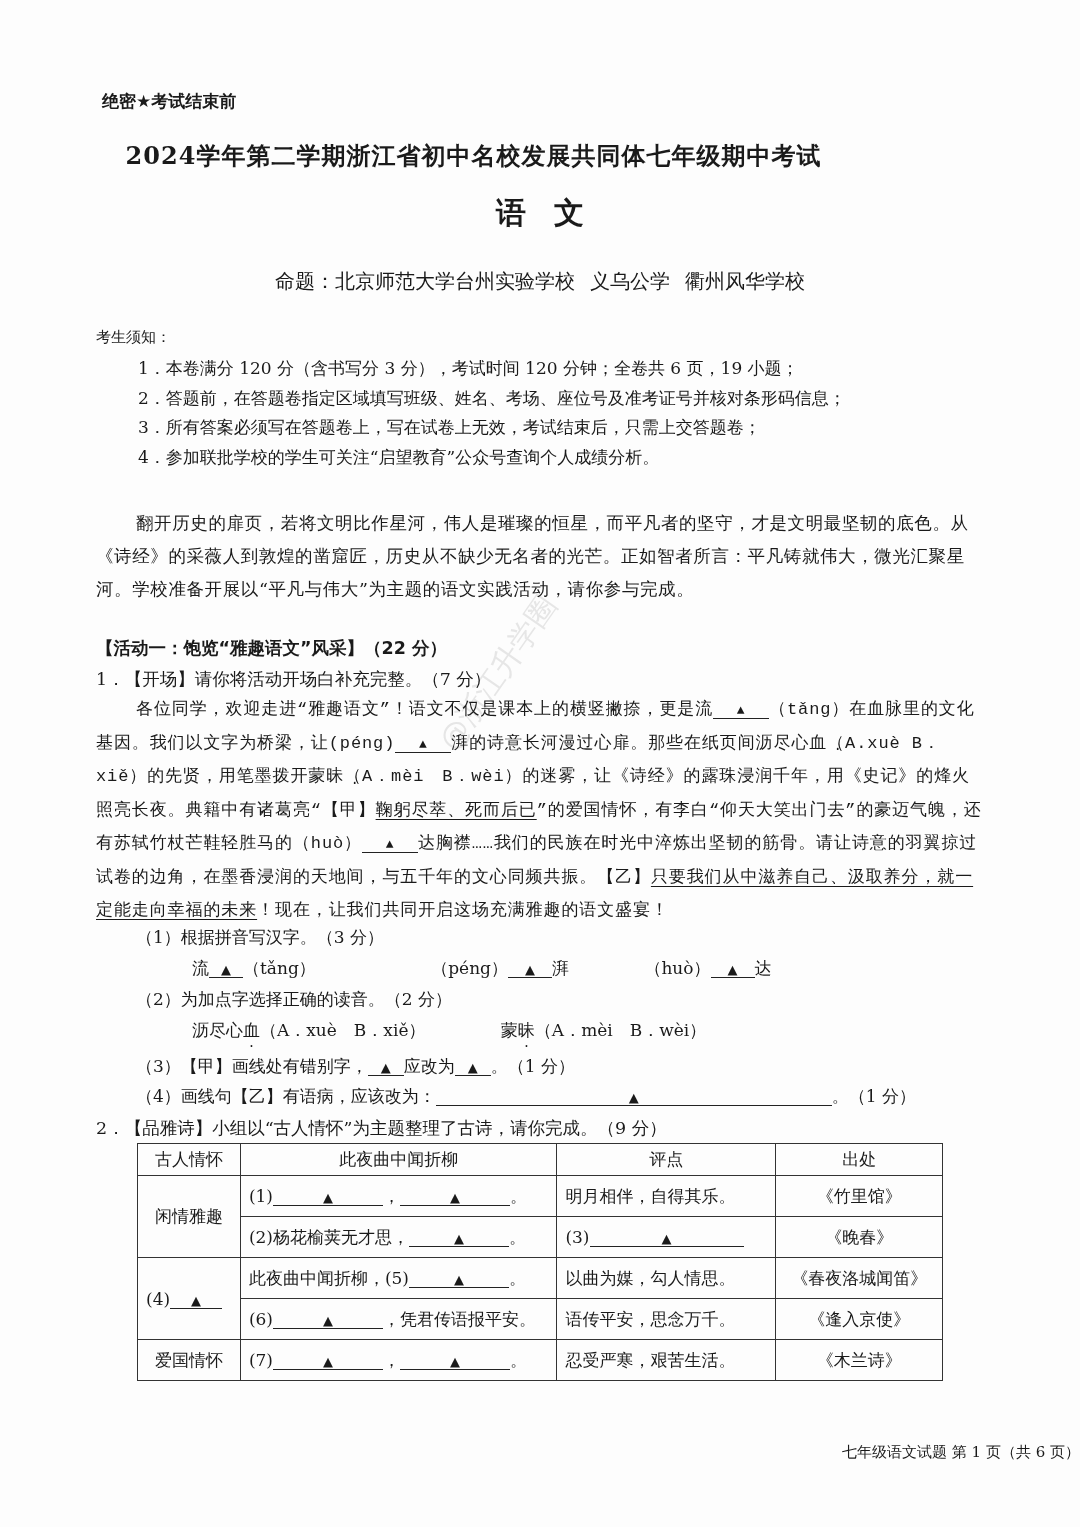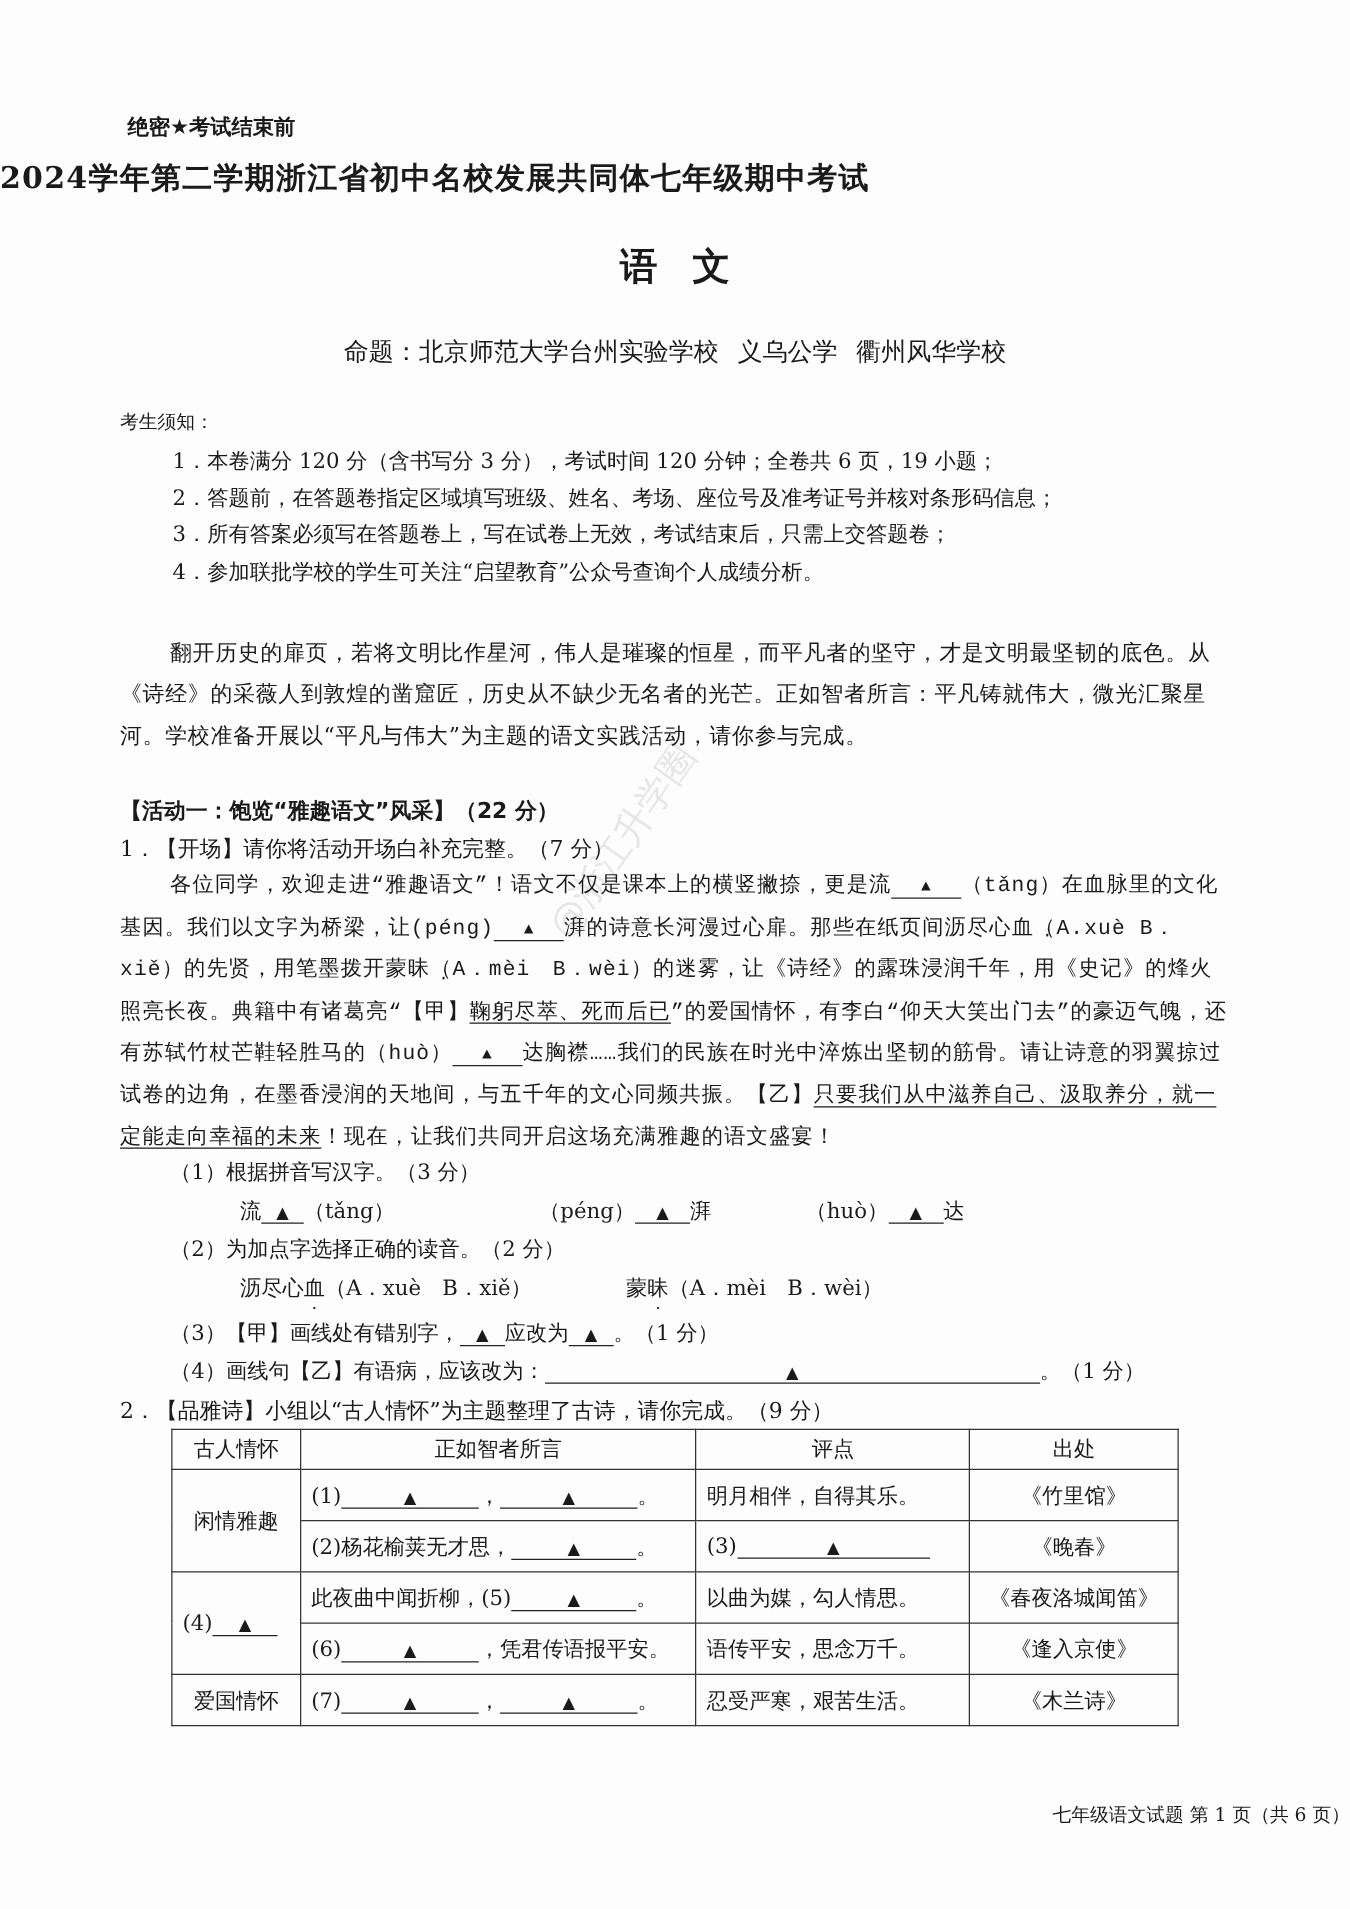--- a/index.html
+++ b/index.html
@@ -2,21 +2,21 @@
 <html><head>
 <meta charset="utf-8">
 <style>
   html, body { margin: 0; padding: 0; }
   body {
     width: 1080px; height: 1527px; background: #fdfdfd; position: relative; overflow: hidden;
     font-family: "DejaVu Serif", "Liberation Serif", serif; color: #1a1a1a;
   }
   .abs { position: absolute; white-space: nowrap; }
   .secret { left: 102px; top: 90px; font-size: 17px; font-weight: bold; font-family: "DejaVu Sans", sans-serif; }
-  .title { left: 0; width: 947px; top: 126px; font-size: 24px; font-weight: bold; letter-spacing: 1px; }
+  .title { left: 0; width: 947px; text-align: center; top: 140px; font-size: 24px; font-weight: bold; letter-spacing: 1px; }
   .subject { left: 0; width: 1080px; text-align: center; top: 193px; font-size: 30px; font-weight: bold; font-family: "DejaVu Sans", sans-serif; }
   .subject span { margin: 0 14px; }
   .authors { left: 0; width: 1080px; text-align: center; top: 268px; font-size: 20px; font-family: "DejaVu Sans", sans-serif; }
   .authors span { margin-left: 15px; }
   .notice-h { left: 96px; top: 328px; font-size: 15px; font-weight: normal; font-family: "DejaVu Sans", sans-serif; }
   .notice-item { left: 138px; font-size: 17px; }
   .para { left: 96px; width: 890px; font-size: 17.5px; line-height: 33px; white-space: normal; text-indent: 40px; top: 507px; letter-spacing: 0.6px; }
   .act-h { left: 96px; top: 636px; font-size: 17.5px; font-weight: bold; font-family: "DejaVu Sans", sans-serif; }
   .q-h { left: 96px; font-size: 17.5px; }
   .body-txt { left: 96px; width: 890px; font-size: 17px; line-height: 33.5px; white-space: normal; text-indent: 40px; top: 693px; letter-spacing: 0.9px; font-family: Liberation Mono, monospace; }
@@ -83,21 +83,21 @@
 <table class="poem">
   <colgroup>
       <col style="width:103px">
       <col style="width:317px">
       <col style="width:219px">
       <col style="width:167px">
     </colgroup>
   <tbody>
       <tr style="height:32px">
     <td class="c" style="height:30px">古人情怀</td>
-    <td class="c" style="height:30px">正如智者所言</td>
+    <td class="c" style="height:30px">此夜曲中闻折柳</td>
     <td class="c" style="height:30px">评点</td>
     <td class="c" style="height:30px">出处</td>
   </tr>
   <tr>
     <td class="c" rowspan="2">闲情雅趣</td>
     <td><span>(1)</span><span class="blank" style="width:110px"><span class="tri">▲</span></span><span>，</span><span class="blank" style="width:110px"><span class="tri">▲</span></span><span>。</span></td>
     <td>明月相伴，自得其乐。</td>
     <td class="c">《竹里馆》</td>
   </tr>
   <tr>

